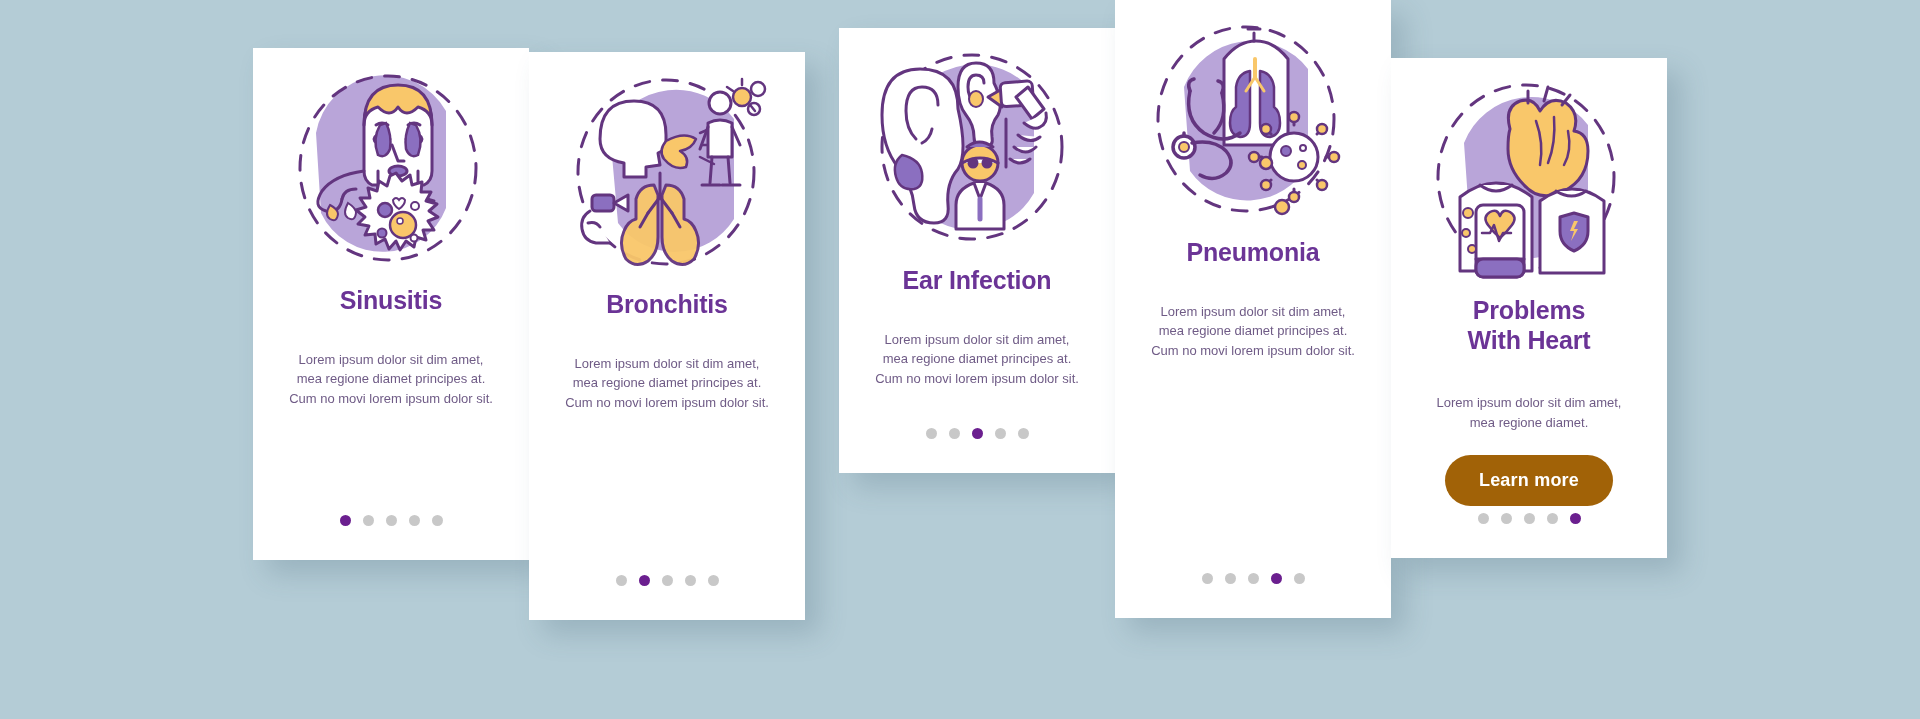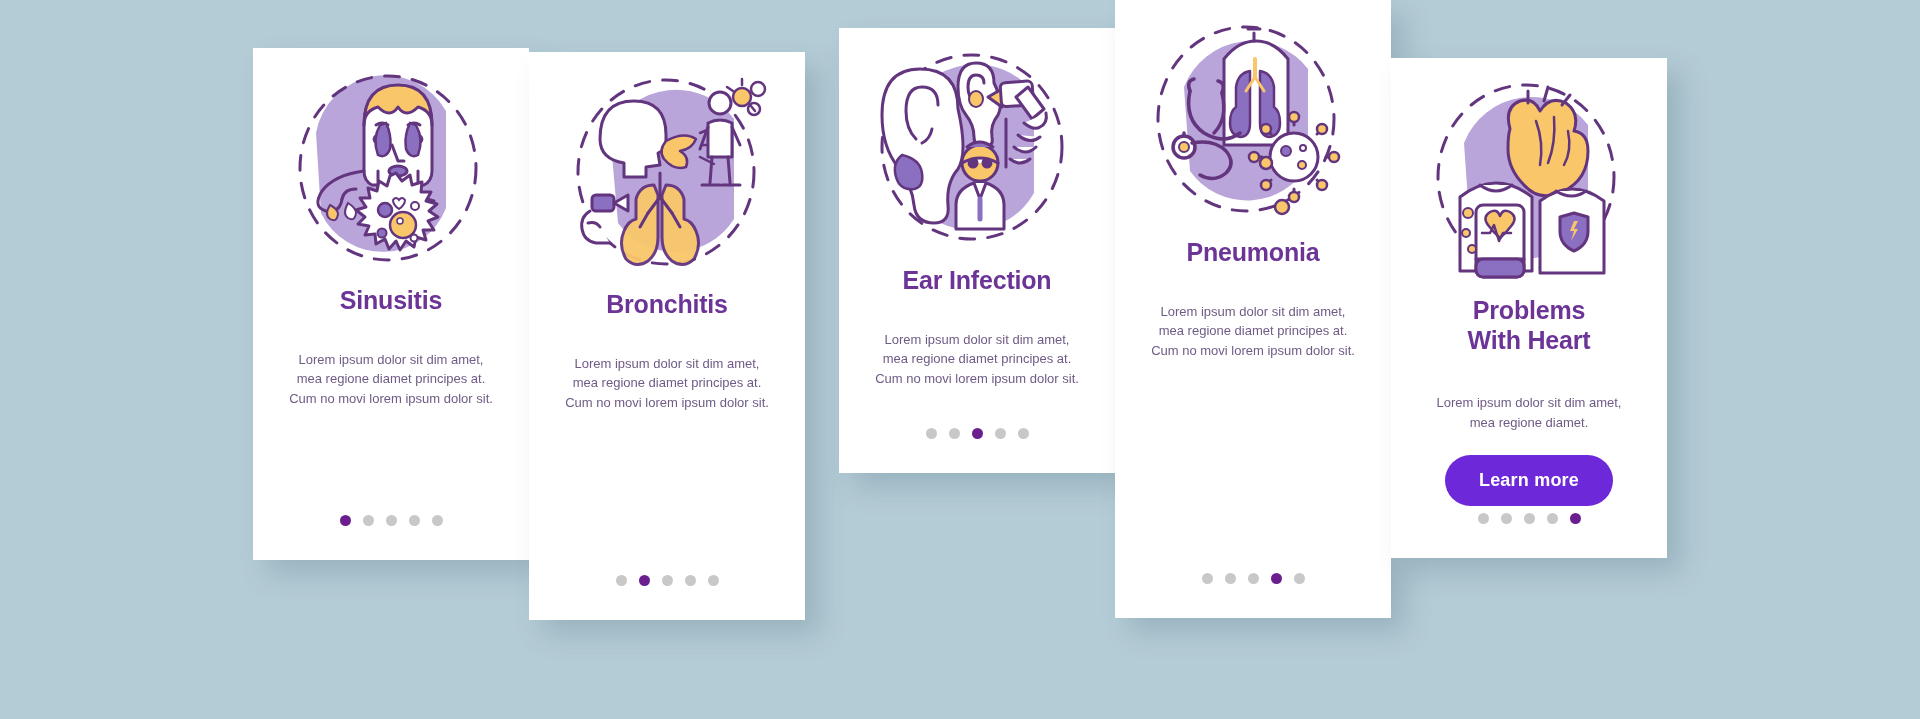--- a/index.html
+++ b/index.html
@@ -66,21 +66,21 @@
     line-height: 1.52;
     text-align: center;
     padding: 0 26px;
     margin-top: 34px;
     max-width: 262px;
   }
   .card.c5 .card-body { margin-top: 38px; }
 
   .learn-btn {
     margin-top: 22px;
-    background: #6d28d9;
+    background: #a16207;
     color: #ffffff;
     border: none;
     border-radius: 26px;
     font-family: "Liberation Sans", sans-serif;
     font-size: 18px;
     font-weight: bold;
     padding: 15px 34px;
     cursor: pointer;
     letter-spacing: 0.2px;
   }

